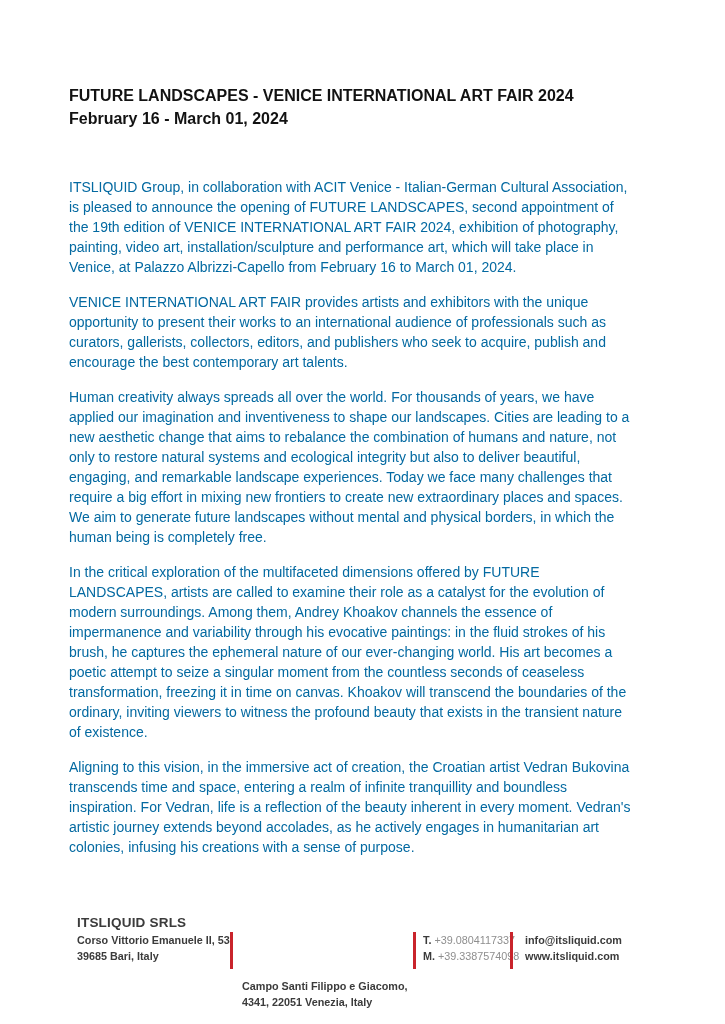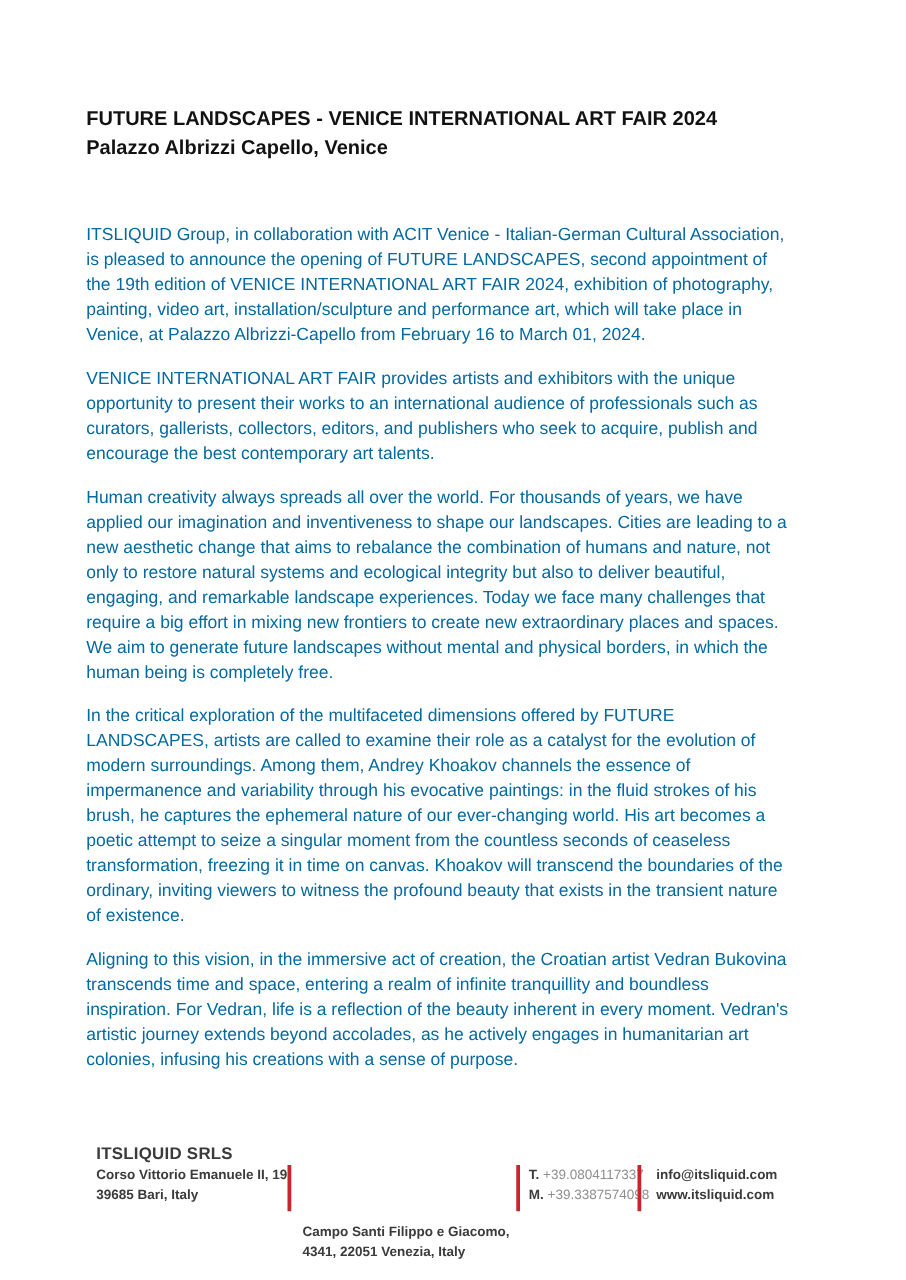--- a/index.html
+++ b/index.html
@@ -73,21 +73,21 @@
   .vdiv-2 { left: 413px; }
   .vdiv-3 { left: 510px; }
 </style>
 </head>
 <body>
 
 <div class="page">
 
   <header class="doc-header">
     <div>FUTURE LANDSCAPES - VENICE INTERNATIONAL ART FAIR 2024</div>
-    <div>Palazzo Albrizzi Capello, Venice</div>
+    <div>February 16 - March 01, 2024</div>
   </header>
 
   <main class="doc-body">
     <p>ITSLIQUID Group, in collaboration with ACIT Venice - Italian-German Cultural Association,
 is pleased to announce the opening of FUTURE LANDSCAPES, second appointment of
 the 19th edition of VENICE INTERNATIONAL ART FAIR 2024, exhibition of photography,
 painting, video art, installation/sculpture and performance art, which will take place in
 Venice, at Palazzo Albrizzi-Capello from February 16 to March 01, 2024.</p>
     <p>VENICE INTERNATIONAL ART FAIR provides artists and exhibitors with the unique
 opportunity to present their works to an international audience of professionals such as
@@ -114,21 +114,21 @@
 transcends time and space, entering a realm of infinite tranquillity and boundless
 inspiration. For Vedran, life is a reflection of the beauty inherent in every moment. Vedran's
 artistic journey extends beyond accolades, as he actively engages in humanitarian art
 colonies, infusing his creations with a sense of purpose.</p>
   </main>
 
   <footer class="doc-footer">
     <div class="company" style="color: rgb(59, 59, 59);">ITSLIQUID SRLS</div>
 
     <div class="fcol fcol-bari" style="color: rgb(59, 59, 59);">
-      <div>Corso Vittorio Emanuele II, 19</div>
+      <div>Corso Vittorio Emanuele II, 53</div>
       <div>39685 Bari, Italy</div>
     </div>
 
     <div class="vdiv vdiv-1" style="background: rgb(201, 36, 43);"></div>
 
     <div class="fcol fcol-venezia" style="color: rgb(59, 59, 59);">
       <div>Campo Santi Filippo e Giacomo,</div>
       <div>4341, 22051 Venezia, Italy</div>
     </div>
 

